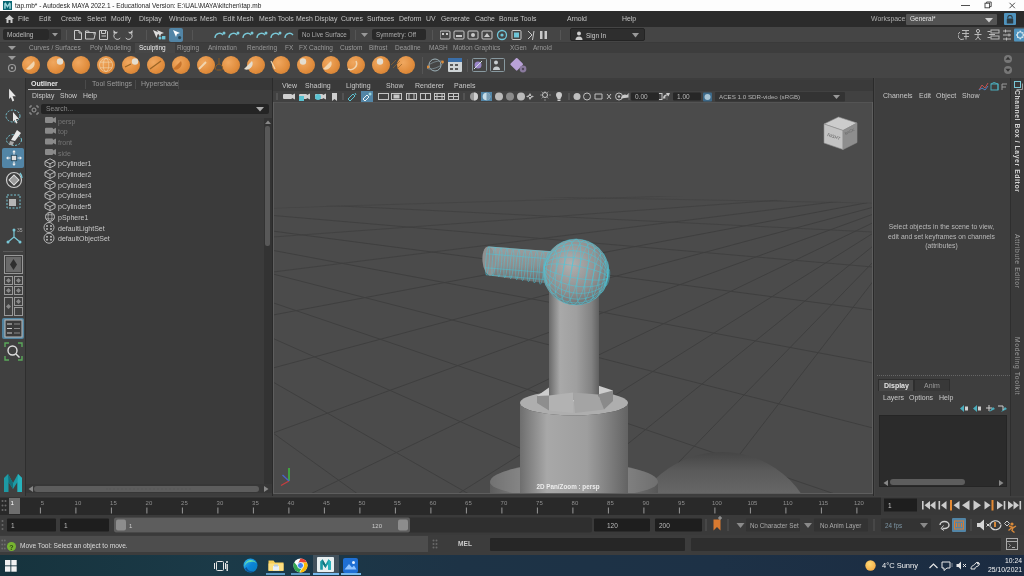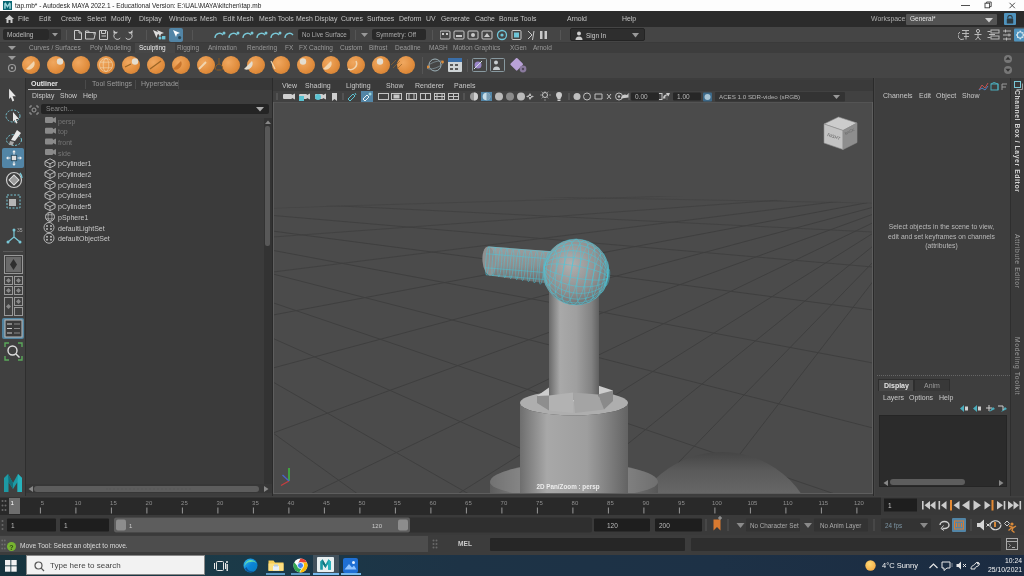--- a/index.html
+++ b/index.html
@@ -1044,27 +1044,20 @@
 
 <div id="taskbar" class="abs">
   <svg class="abs" style="left:5px;top:5px" width="12" height="12" viewBox="0 0 12 12">
         <g fill="#f2f2f2">
           <rect x="0" y="0" width="5.4" height="5.4"></rect>
           <rect x="6.3" y="0" width="5.4" height="5.4"></rect>
           <rect x="0" y="6.3" width="5.4" height="5.4"></rect>
           <rect x="6.3" y="6.3" width="5.4" height="5.4"></rect>
         </g>
       </svg>
-  <div class="abs" style="left:26px;top:0px;width:179px;height:20px;background:#f2f2f2;border:1px solid #888;">
-    <svg class="abs" style="left:7px;top:5px" width="11" height="11" viewBox="0 0 11 11">
-          <circle cx="4.5" cy="4.5" r="3.5" fill="none" stroke="#555" stroke-width="1.2"></circle>
-          <path d="M7.2 7.2 L10 10" stroke="#555" stroke-width="1.2"></path>
-        </svg>
-    <span class="abs" style="left:23px;top:5px;font-size:8px;color:#444;">Type here to search</span>
-  </div>
   <svg class="abs" style="left:214px;top:5px" width="14" height="12" viewBox="0 0 14 12">
         <g fill="none" stroke="#e8e8e8" stroke-width="1">
           <rect x="2.5" y="1.5" width="7" height="9" rx="1"></rect>
           <path d="M0.5 3 v6 M11.5 3 v6"></path>
         </g>
         <g fill="#e8e8e8">
           <circle cx="13" cy="2" r="1"></circle>
           <rect x="12.5" y="4" width="1.4" height="7"></rect>
         </g>
       </svg>

